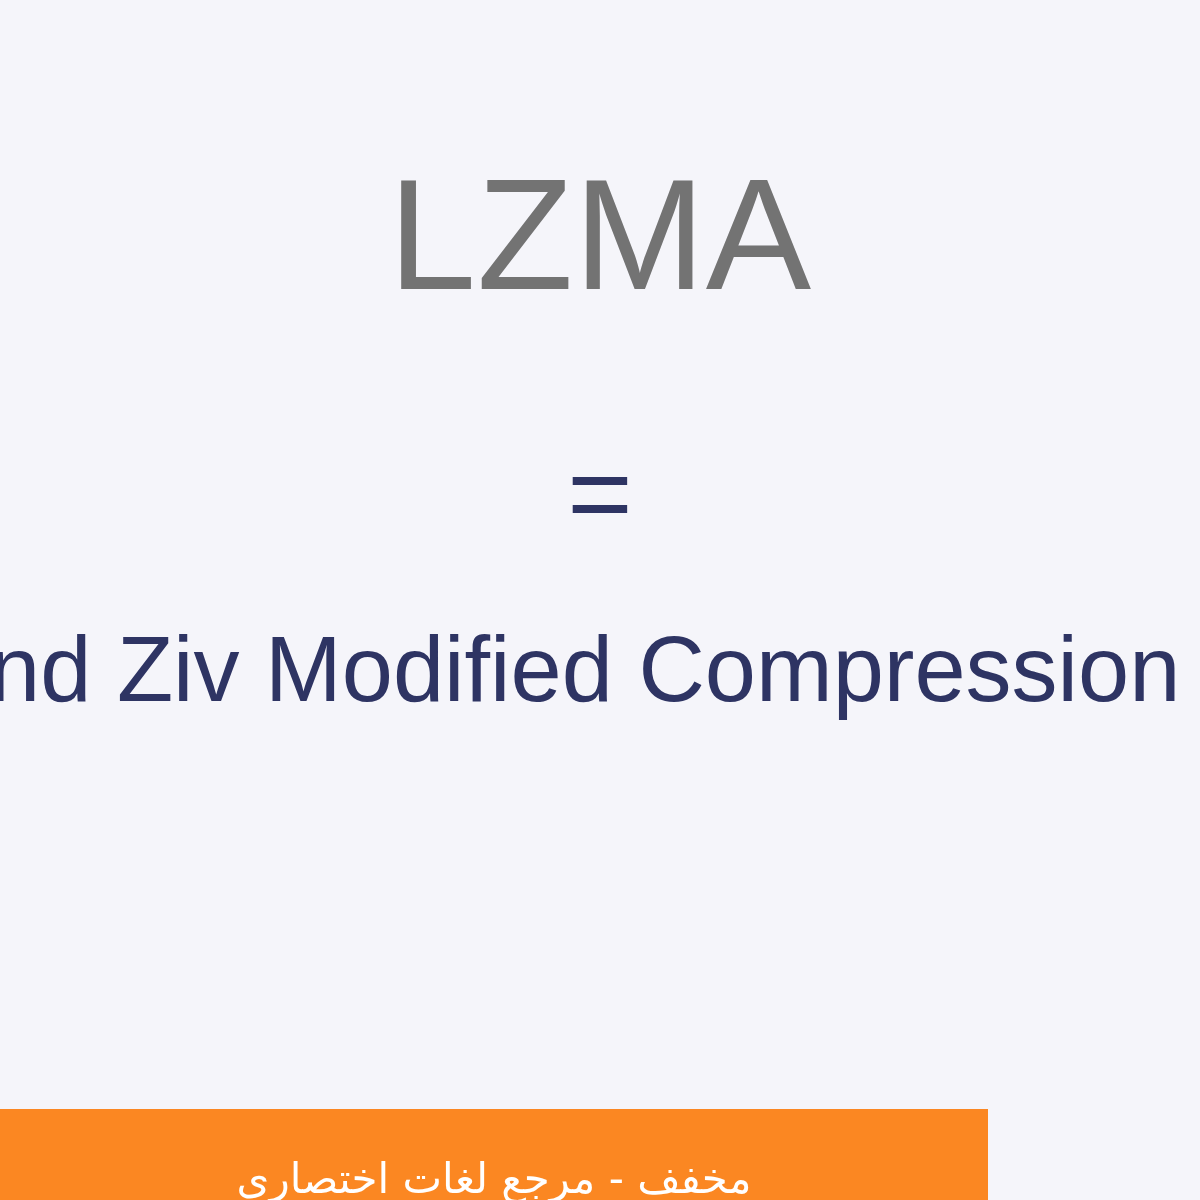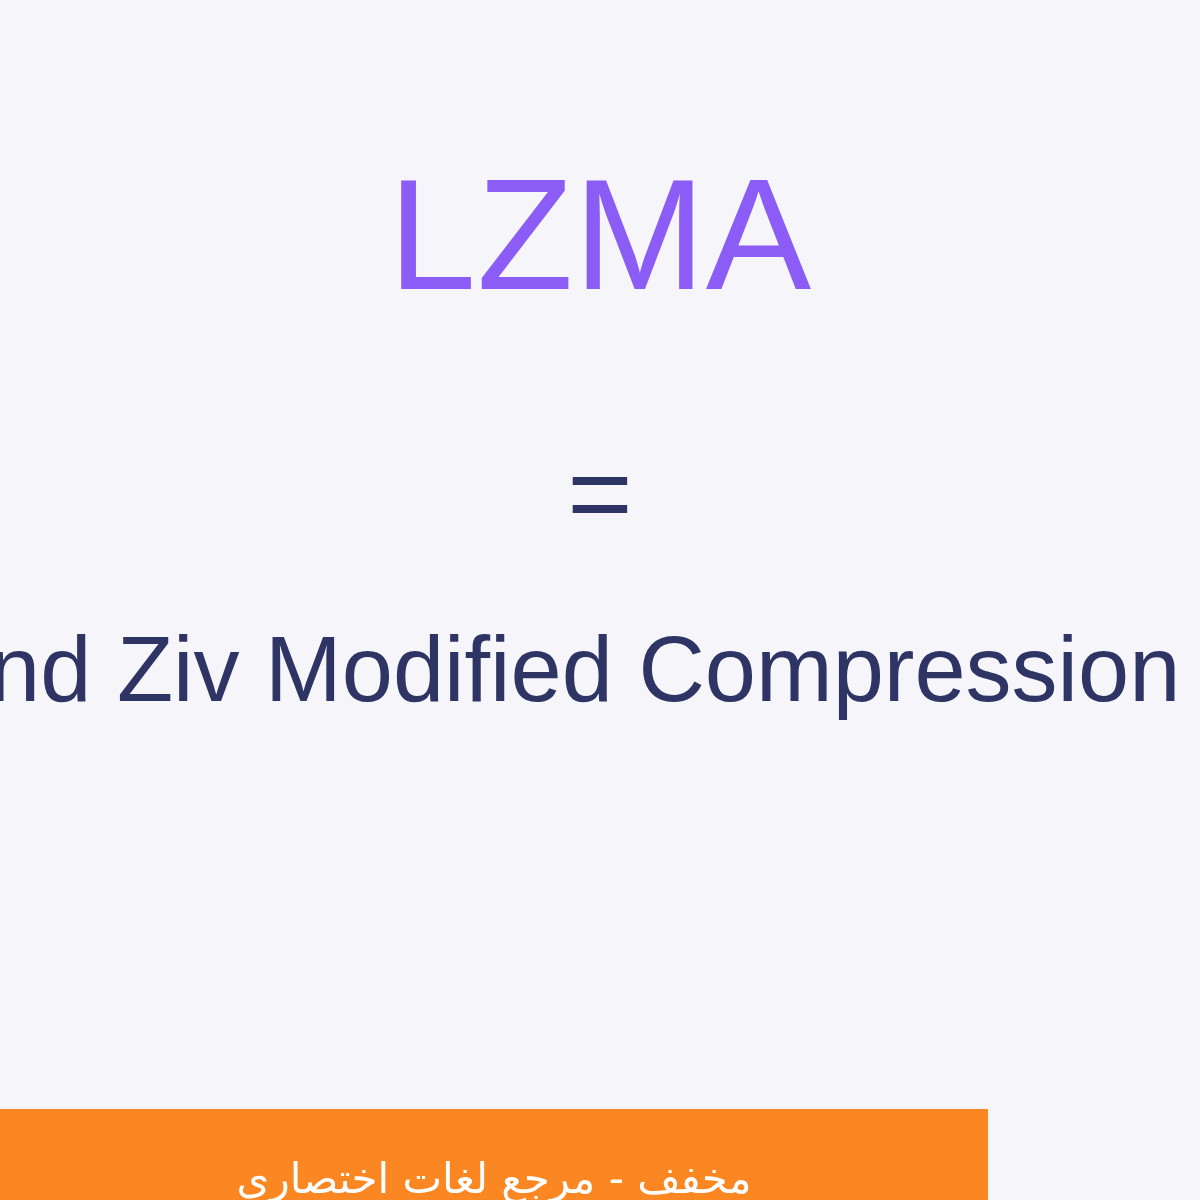--- a/index.html
+++ b/index.html
@@ -35,21 +35,21 @@
     overflow: hidden;
   }
 
   
   .abbr {
     position: absolute;
     left: 0;
     top: 155px;
     width: 1200px;
     text-align: center;
-    color: #8b5cf6;
+    color: #737373;
     font-family: "Liberation Sans", "DejaVu Sans", sans-serif;
     font-size: 158px;
     font-weight: 400;
     line-height: 1.0;
     letter-spacing: 0.5px;
     white-space: nowrap;
   }
 
   
   .equals {

